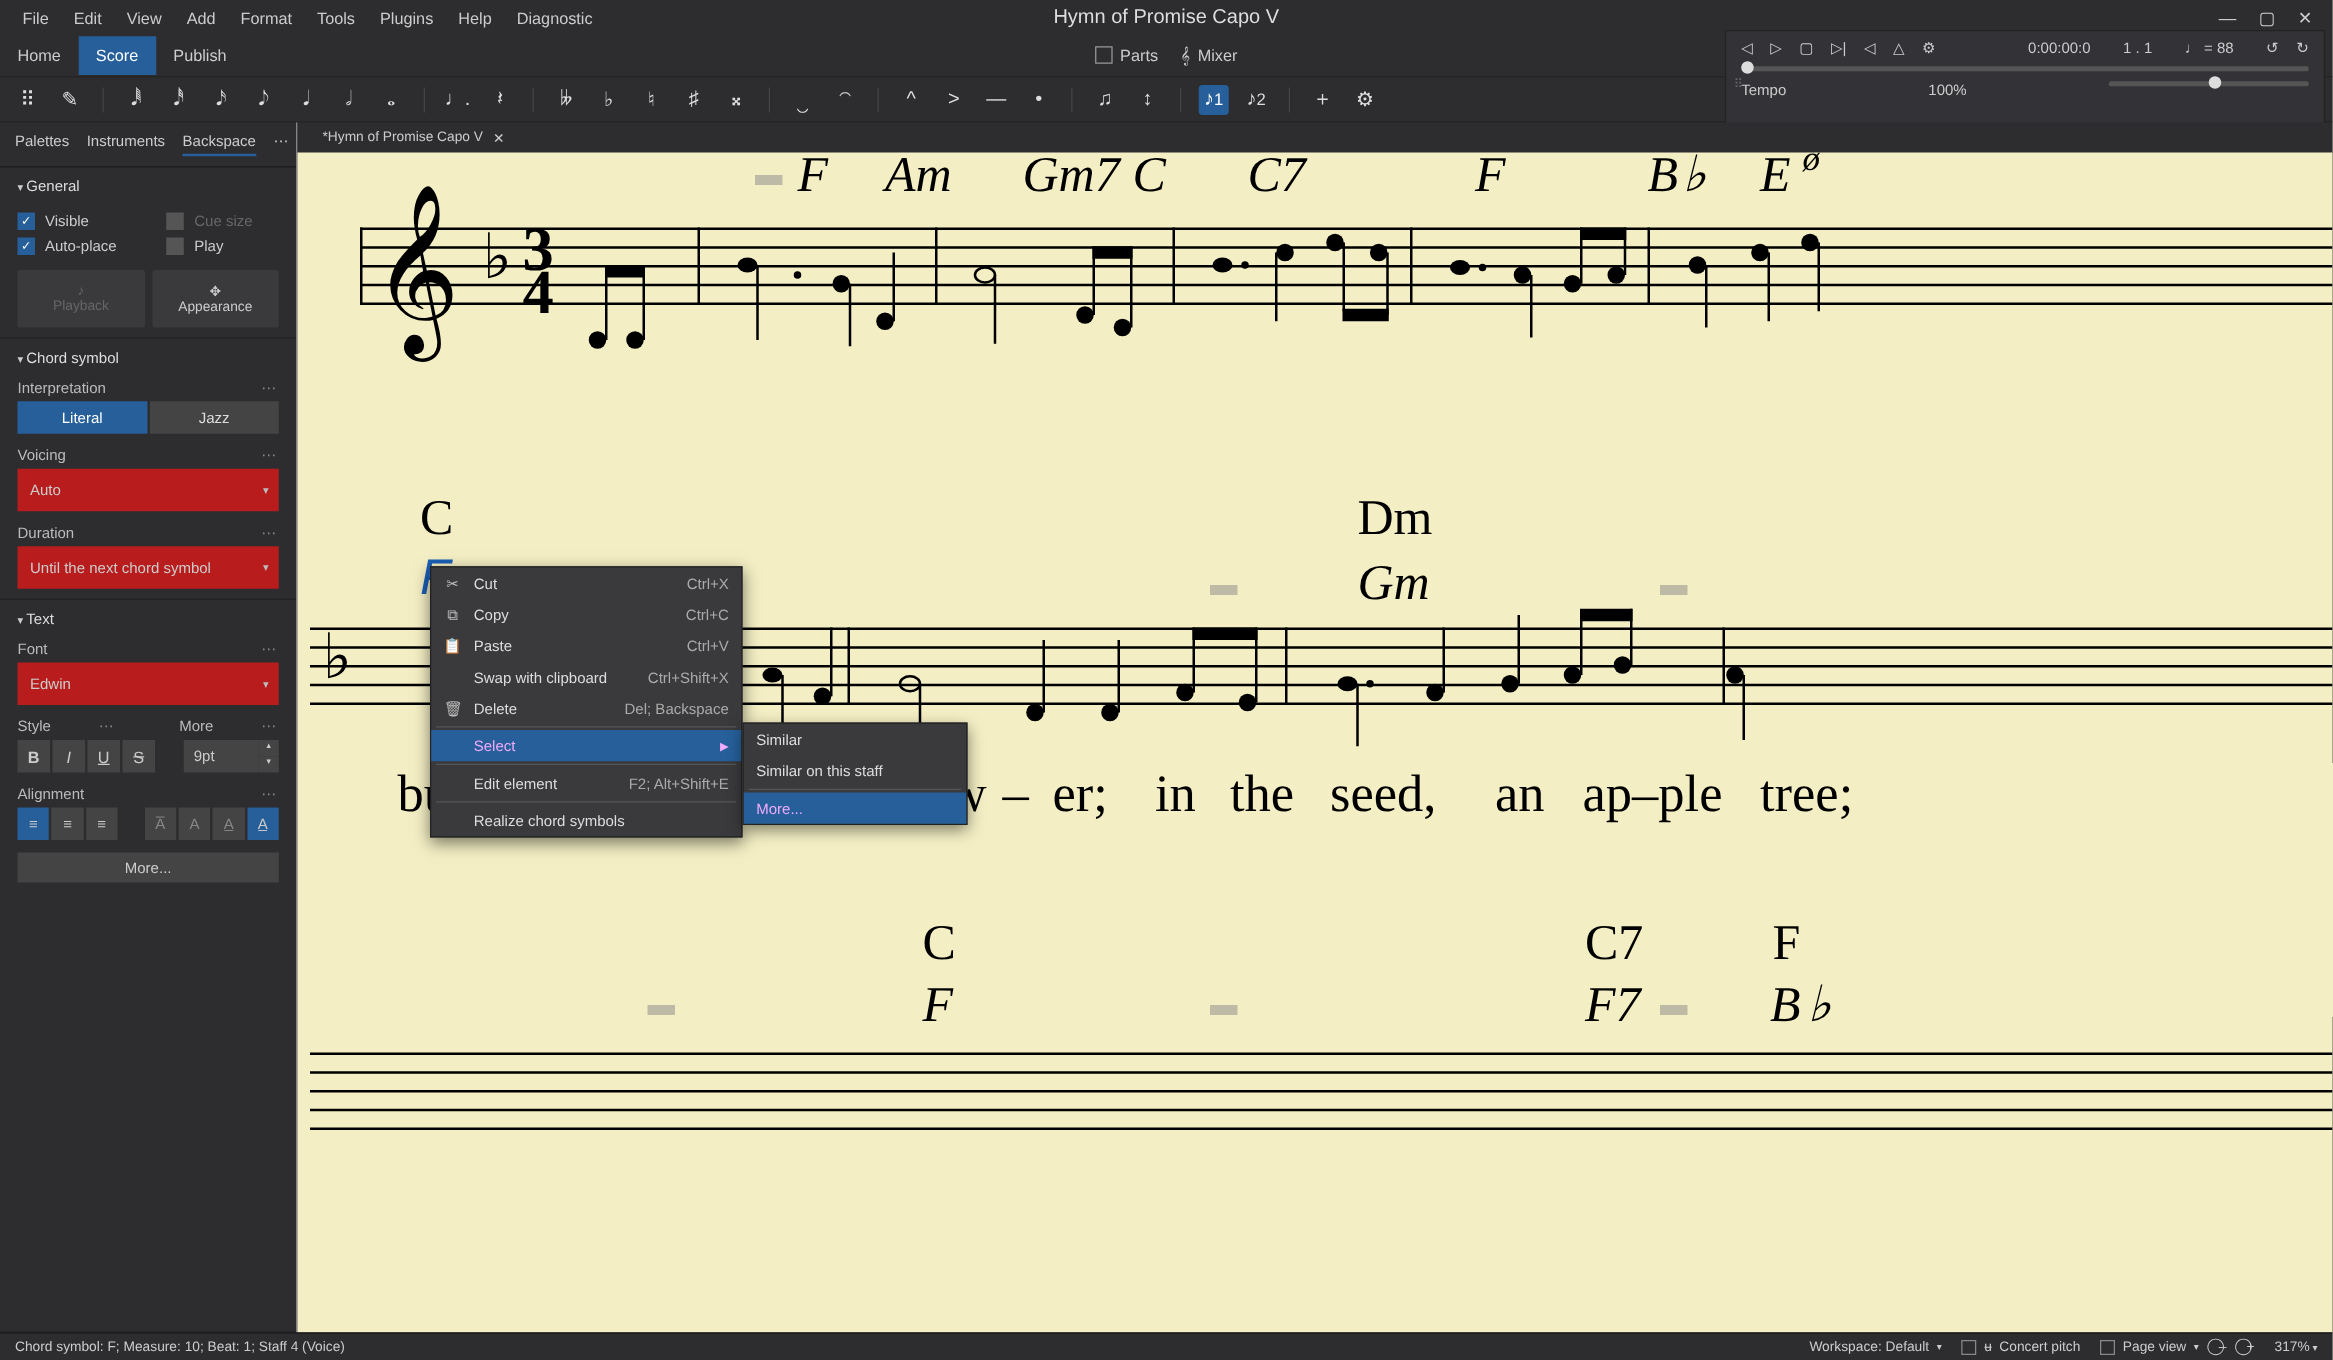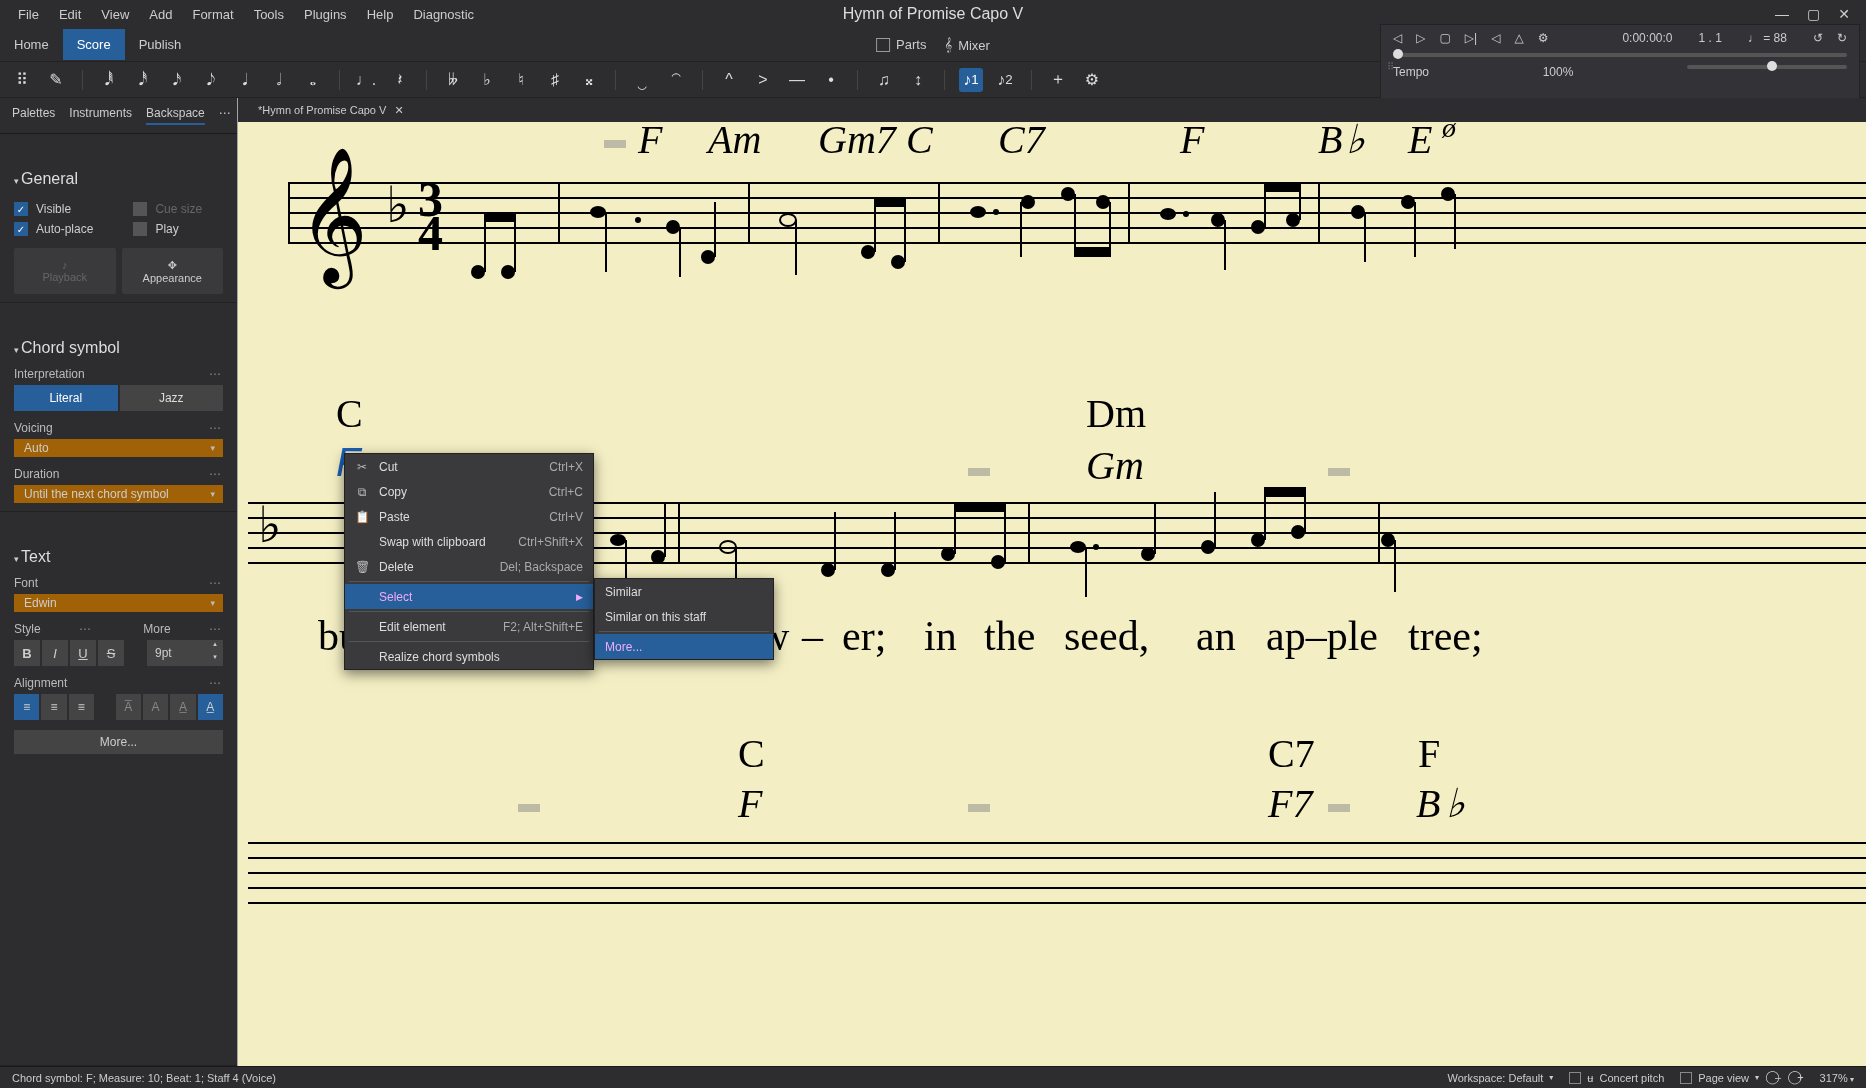--- a/index.html
+++ b/index.html
@@ -10,21 +10,21 @@
 .menubar .mi { padding: 4px 10px; cursor: default; }
 .menubar .title-center { position: absolute; left: 50%; transform: translateX(-50%); font-size: 16px; color: #ddd; }
 .menubar .winbtns { margin-left: auto; display: flex; gap: 18px; padding-right: 8px; font-size: 14px; color: #ccc; }
 .menubar .winbtns span { cursor: default; }
 
 
 .tabrow { background: #2d2d30; height: 34px; display: flex; align-items: center; font-size: 13px; border-bottom: 1px solid #222; }
 .tabrow .tabbtn { padding: 8px 14px; cursor: default; }
 .tabrow .tabbtn.active { background: #265f99; color: #fff; }
 .tabrow .center-btns { position: absolute; left: 50%; transform: translateX(-50%); display: flex; gap: 18px; align-items: center; }
-.tabrow .center-btns .cb { display: flex; align-items: flex-end; gap: 6px; font-size: 13px; }
+.tabrow .center-btns .cb { display: flex; align-items: flex-start; gap: 6px; font-size: 13px; }
 .tabrow .center-btns .icon { width: 14px; height: 14px; border: 1px solid #999; }
 
 
 .playpanel { position: absolute; right: 6px; top: 24px; width: 480px; height: 78px; background: #333337; border: 1px solid #222; padding: 6px 12px; font-size: 12px; }
 .playpanel .row1 { display: flex; gap: 14px; align-items: center; }
 .playpanel .row1 .readout { margin-left: auto; display: flex; gap: 26px; }
 .playpanel .row2 { display: flex; align-items: center; gap: 10px; margin-top: 8px; }
 .playpanel .slider { flex: 1; height: 4px; background: #555; position: relative; border-radius: 2px; }
 .playpanel .slider .thumb { position: absolute; left: 0%; top: -4px; width: 10px; height: 10px; background: #ddd; border-radius: 50%; }
 .playpanel .row3 { display: flex; align-items: flex-start; gap: 10px; margin-top: 8px; }
@@ -38,34 +38,34 @@
 .notetoolbar .sep { width: 1px; height: 20px; background: #444; margin: 0 4px; }
 .notetoolbar .tbtn { width: 24px; height: 24px; display: flex; align-items: center; justify-content: center; font-size: 16px; color: #ddd; }
 .notetoolbar .tbtn.active { background: #265f99; color: #fff; border-radius: 3px; }
 
 
 .sidebar { position: absolute; left: 0; top: 98px; bottom: 22px; width: 238px; background: #2d2d30; border-right: 1px solid #a3a3a3; overflow-y: auto; display: flex; flex-direction: column; }
 .sidetabs { display: flex; gap: 14px; padding: 8px 12px; font-size: 12px; border-bottom: 1px solid #1a1a1a; }
 .sidetabs .st.active { border-bottom: 2px solid #265f99; padding-bottom: 3px; }
 .sidetabs .dots { margin-left: auto; }
 .section { padding: 8px 14px; border-bottom: 1px solid #222; }
-.section-h { font-size: 16px; color: #ddd; margin-bottom: 8px; margin-top: 28px; }
+.section-h { font-size: 12px; color: #ddd; margin-bottom: 8px; }
 .section-h::before { content: "▾ "; font-size: 9px; color: #ccc; }
 .chkrow { display: flex; align-items: center; gap: 8px; font-size: 12px; color: #ccc; margin: 6px 0; }
 .chk { width: 14px; height: 14px; background: #265f99; display: inline-flex; align-items: center; justify-content: center; color: #fff; font-size: 10px; }
 .chk.empty { background: #555; }
 .btn-panel { display: flex; gap: 6px; margin-top: 6px; }
 .pnlbtn { flex: 1; background: #3a3a3d; height: 46px; display: flex; flex-direction: column; align-items: center; justify-content: center; font-size: 11px; color: #ccc; border-radius: 2px; }
 .pnlbtn.disabled { color: #666; }
 .label-row { display: flex; justify-content: space-between; font-size: 12px; color: #bbb; margin: 10px 0 4px; }
 .label-row .dots { color: #888; letter-spacing: 2px; }
 .seg { display: flex; gap: 2px; }
 .seg .segbtn { flex: 1; background: #444; height: 26px; display: flex; align-items: center; justify-content: center; font-size: 12px; color: #ddd; }
 .seg .segbtn.active { background: #265f99; color: #fff; }
-.dropdown { background: #a16207; height: 18px; display: flex; align-items: center; padding: 0 10px; font-size: 12px; position: relative; }
+.dropdown { background: #b91c1c; height: 34px; display: flex; align-items: center; padding: 0 10px; font-size: 12px; position: relative; }
 .dropdown::after { content: "▾"; position: absolute; right: 8px; font-size: 9px; color: #bbb; }
 .stylebtns { display: flex; gap: 2px; flex: 1; }
 .stylebtns .sbtn { width: 26px; height: 26px; background: #444; display: flex; align-items: center; justify-content: center; font-size: 13px; font-family: Georgia, serif; }
 .sizebox { display: flex; }
 .sizebox .num { background: #444; height: 26px; width: 60px; display: flex; align-items: center; padding: 0 8px; font-size: 12px; }
 .sizebox .spin { width: 16px; display: flex; flex-direction: column; }
 .sizebox .spin div { height: 13px; background: #444; font-size: 7px; text-align: center; }
 .alignrow { display: flex; gap: 2px; align-items: center; }
 .alignrow .abtn { width: 26px; height: 26px; background: #444; display: flex; align-items: center; justify-content: center; font-size: 12px; }
 .alignrow .abtn.active { background: #265f99; }

